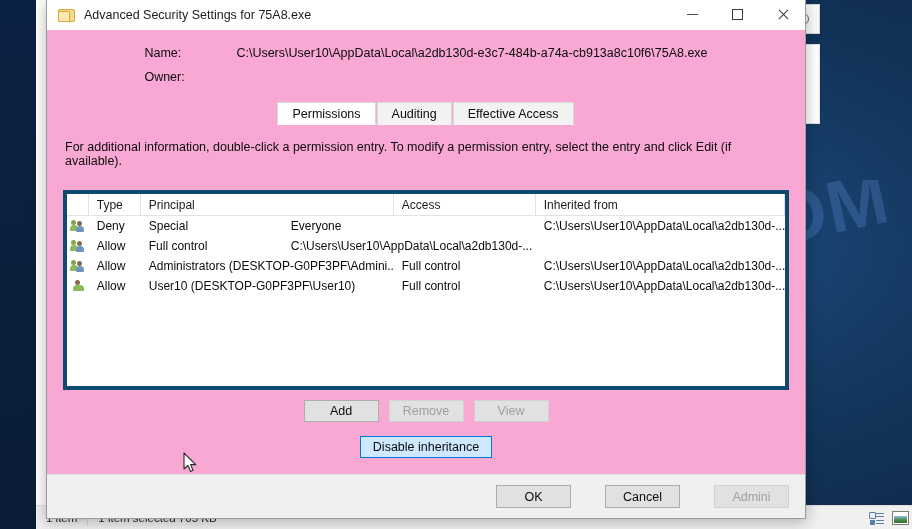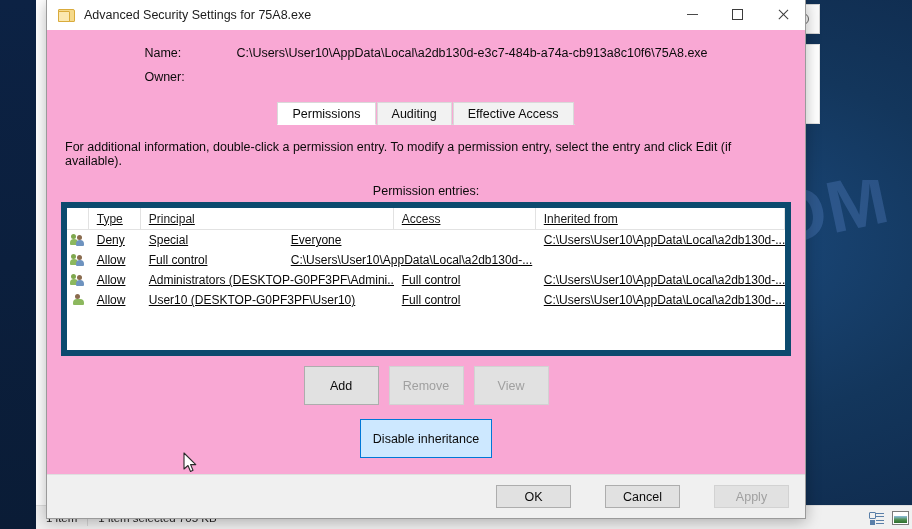--- a/index.html
+++ b/index.html
@@ -236,29 +236,28 @@
     margin-top: 15px;
     font-size: 12.5px; color: #0b0b0b;
   }
   #entries-label {
     margin-top: 16px;
     font-size: 12.5px; color: #0b0b0b;
   }
 
   
   #perm-list {
-    margin-top: 4px;
+    margin-top: 22px;
     flex: 1 1 auto;
     min-height: 0;
-    border: 6px solid #0c4a6e;
+    border: 4px solid #0c4a6e;
     background: #ffffff;
     position: relative;
     overflow: hidden;
     max-height: 205px;
-    text-decoration: underline;
   }
   .perm-header {
     display: flex;
     height: 22px;
     border-bottom: 1px solid #e2e2e2;
     font-size: 12px; color: #1b1b1b;
     background: #ffffff;
   }
   .perm-header .hcell {
     display: flex; align-items: center;
@@ -296,21 +295,21 @@
   .user-icon.group .head.a { left: 0px;  top: 1px; background: #7fa84f; }
   .user-icon.group .body.a { left: -1px; top: 6px; background: #8cb85e; }
   .user-icon.group .head.b { left: 6px;  top: 2px; background: #8a6b4e; }
   .user-icon.group .body.b { left: 5px;  top: 7px; background: #6e93bf; }
   
   .user-icon.single .head.a { left: 4px; top: 1px; background: #8a6b4e; }
   .user-icon.single .body.a { left: 2px; top: 6px; background: #8cb85e; width: 11px; }
 
   
   .btn {
-    height: 39px;
+    height: 22px;
     min-width: 75px;
     padding: 0 12px;
     font-size: 12.5px;
     font-family: "Liberation Sans", sans-serif;
     color: #0b0b0b;
     background: #e1e1e1;
     border: 1px solid #adadad;
     display: inline-flex; align-items: center; justify-content: center;
     cursor: default;
     white-space: nowrap;
@@ -408,21 +407,20 @@
       </div>
       <div class="tab">
         <span>Auditing</span>
       </div>
       <div class="tab">
         <span>Effective Access</span>
       </div>
     </div>
 
     <div id="description">For additional information, double-click a permission entry. To modify a permission entry, select the entry and click Edit (if available).</div>
-    <div id="entries-label">Permission entries:</div>
 
     <div id="perm-list">
       <div class="perm-header">
         <div class="hcell col-icon"></div>
         <div class="hcell col-type">Type</div>
         <div class="hcell col-principal">Principal</div>
         <div class="hcell col-access">Access</div>
         <div class="hcell col-inherited">Inherited from</div>
       </div>
 
@@ -491,21 +489,21 @@
     </div>
 
     <div id="inherit-row">
       <button class="btn wide hovered">Disable inheritance</button>
     </div>
   </div>
 
   <div id="dialog-footer">
     <button class="btn footer-btn">OK</button>
     <button class="btn footer-btn">Cancel</button>
-    <button class="btn footer-btn disabled">Apply</button>
+    <button class="btn footer-btn disabled">Admini</button>
   </div>
 </div>
 
 <div id="cursor">
   <svg width="16" height="22" viewBox="0 0 16 22">
     <path d="M1 1 L1 17 L5 13.5 L7.5 19.5 L10 18.3 L7.6 12.6 L12.8 12.6 Z" fill="#ffffff" stroke="#2b2b2b" stroke-width="1.1" stroke-linejoin="round"></path>
   </svg>
 </div>
 
 </body></html>

